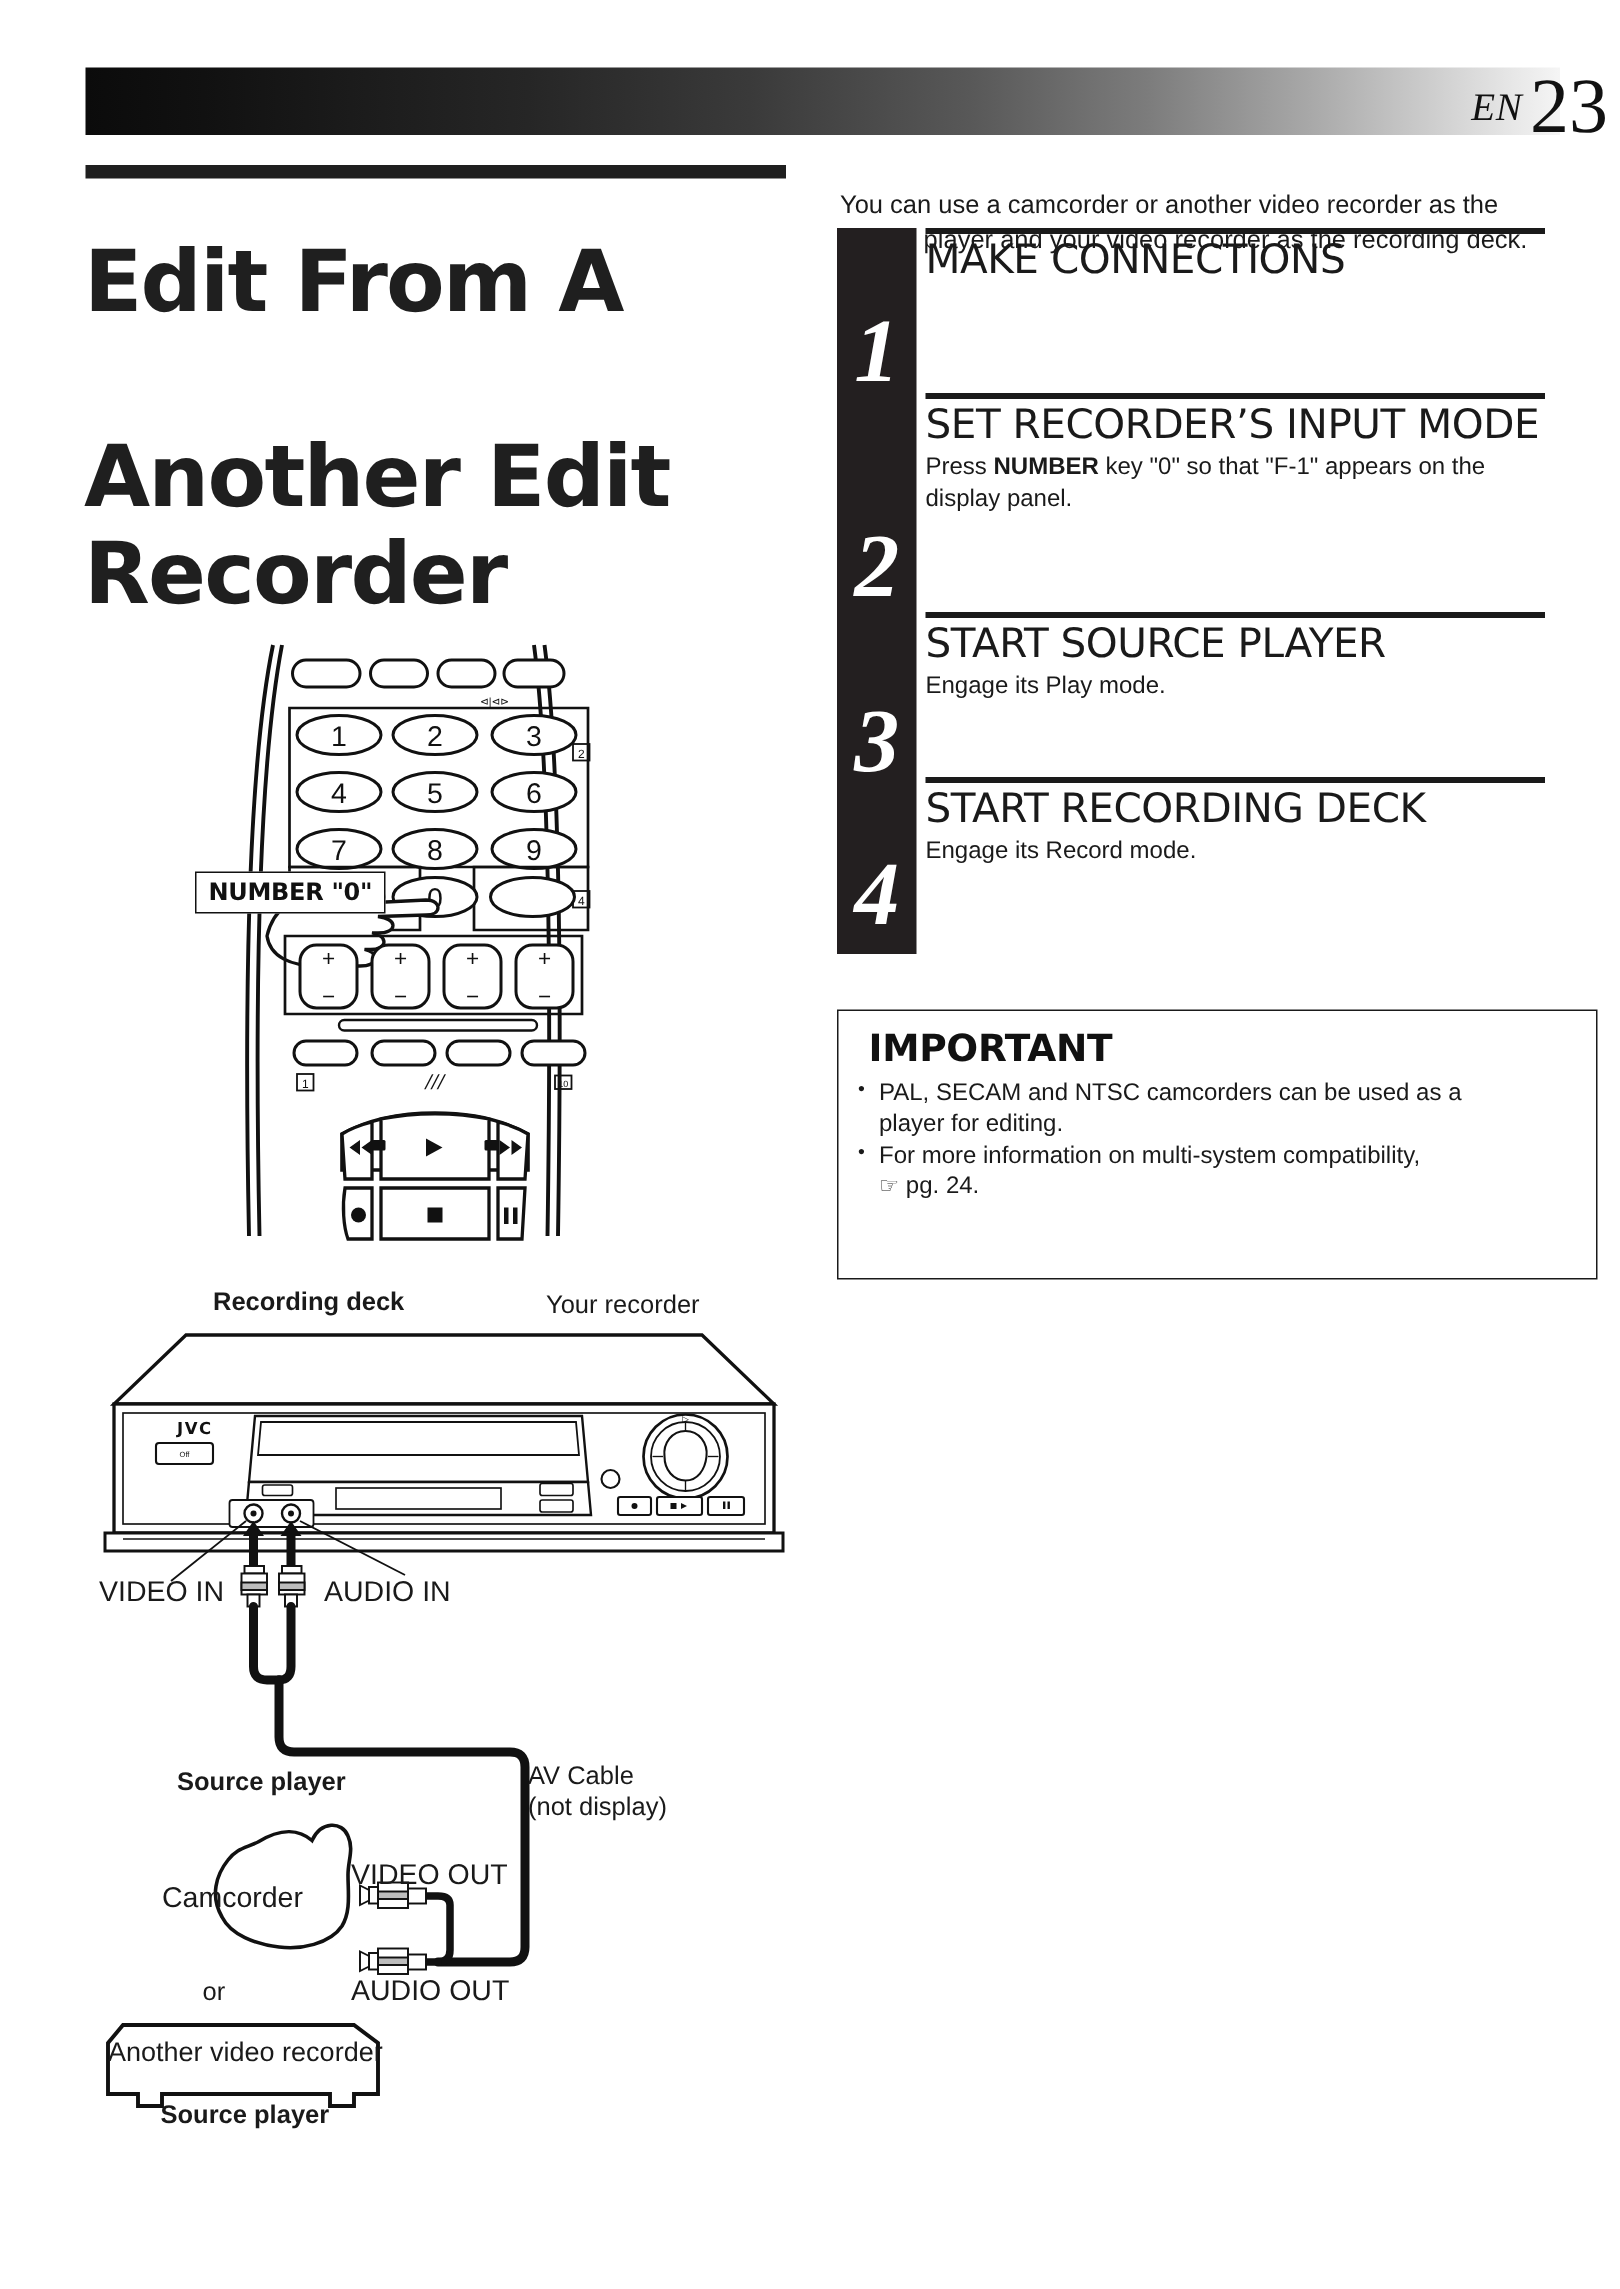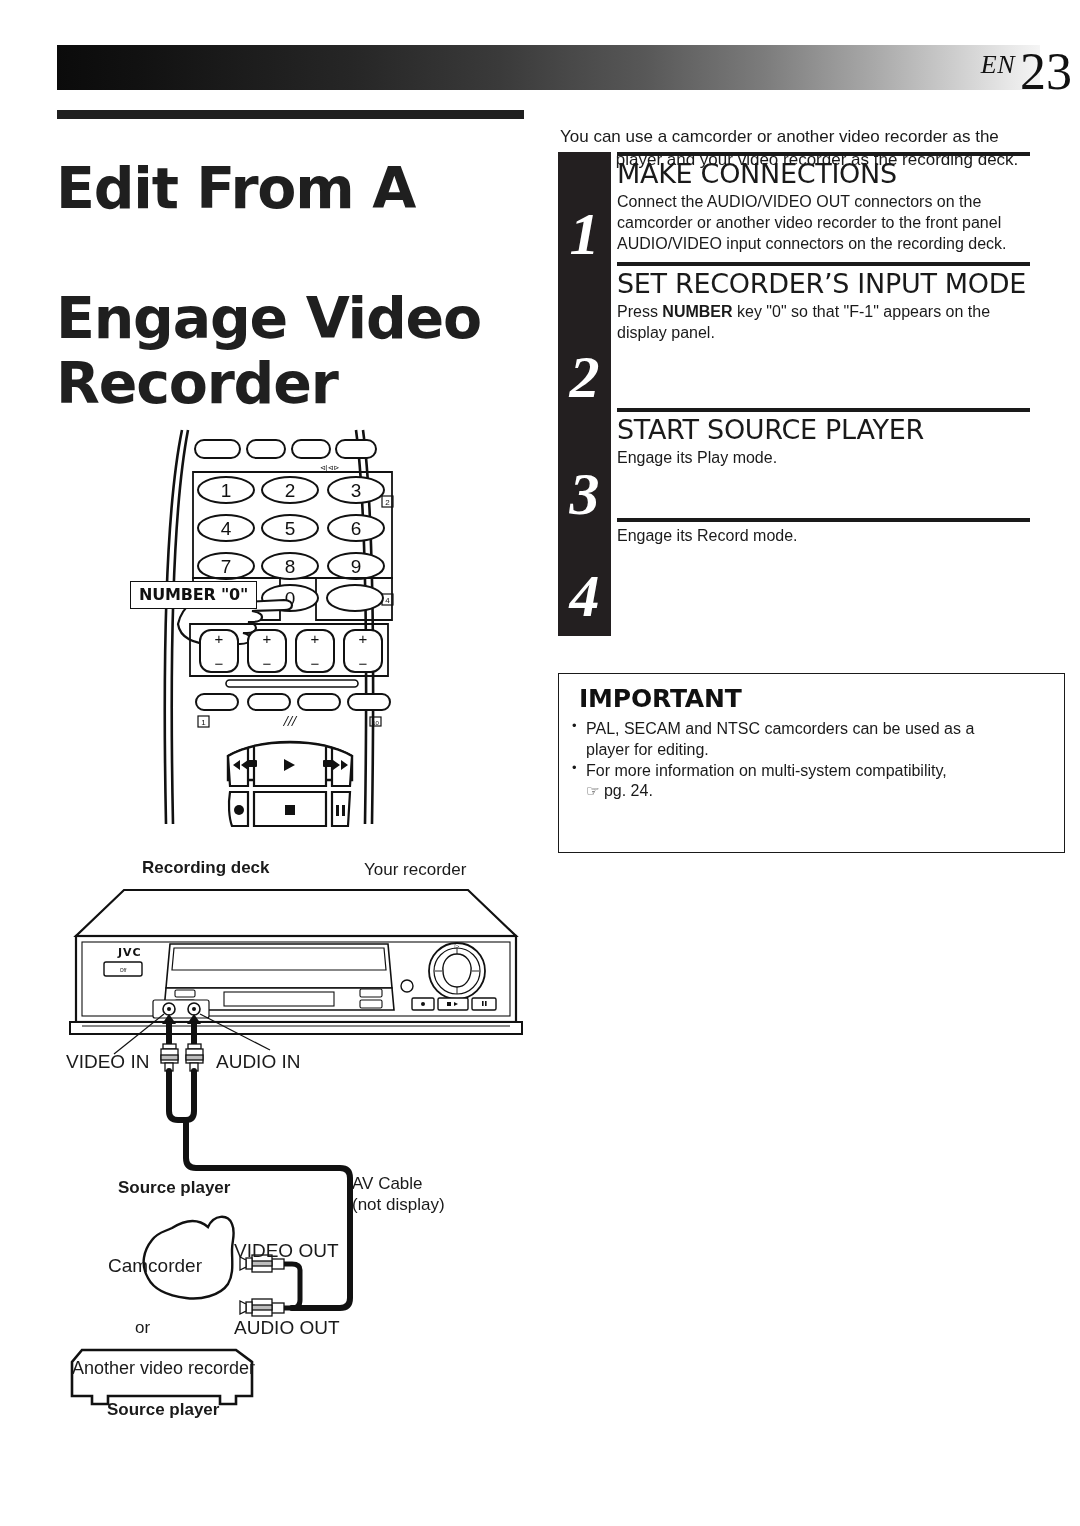--- a/index.html
+++ b/index.html
@@ -27,21 +27,21 @@
     background: linear-gradient(to right,
         #0b0b0b 0%, #111111 8%, #1b1b1b 18%, #262626 30%,
         #3a3a3a 45%, #585858 60%, #7c7c7c 72%, #a8a8a8 83%,
         #cccccc 91%, #e8e8e8 97%, #f5f5f5 100%);
   }
   #page-number-group {
     position: absolute;
     right: 8px;
     top: 50px;
     display: flex;
-    align-items: flex-start;
+    align-items: center;
     font-family: "Liberation Serif", serif;
     color: #111;
   }
   #page-number-group .en {
     font-style: italic;
     font-size: 26px;
     font-weight: 400;
     letter-spacing: 0.5px;
     margin-right: 5px;
   }
@@ -252,55 +252,55 @@
 <div id="header-bar"></div>
 <div id="page-number-group">
   <span class="en">EN</span>
   <span class="num">23</span>
 </div>
 
 <div id="title-rule"></div>
 <h1 id="page-title">
   <span>Edit From A</span><br>
   <br>
-  <span>Engage Video</span><br>
+  <span>Another Edit</span><br>
   <span>Recorder</span>
 </h1>
 
 <p id="intro-text">You can use a camcorder or another video recorder as the source player and your video recorder as the recording deck.</p>
 
 <div id="steps-numbers-column">
   <div class="step-number" id="step-num-1">1</div>
   <div class="step-number" id="step-num-2">2</div>
   <div class="step-number" id="step-num-3">3</div>
   <div class="step-number" id="step-num-4">4</div>
 </div>
 
 <div id="steps-content">
 
   <div class="step-block" id="step-1">
     <div class="step-rule"></div>
     <div class="step-heading">MAKE CONNECTIONS</div>
-    <div class="step-body"><span>Connect the AUDIO/VIDEO OUT connectors on the camcorder or another video recorder to the front panel AUDIO/VIDEO input connectors on the recording deck.</span></div>
   </div>
 
   <div class="step-block" id="step-2">
     <div class="step-rule"></div>
     <div class="step-heading">SET RECORDER’S INPUT MODE</div>
     <div class="step-body"><span>Press </span><b>NUMBER</b><span> key "0" so that "F-1" appears on the display panel.</span></div>
   </div>
 
   <div class="step-block" id="step-3">
     <div class="step-rule"></div>
     <div class="step-heading">START SOURCE PLAYER</div>
     <div class="step-body"><span>Engage its Play mode.</span></div>
   </div>
 
   <div class="step-block" id="step-4">
     <div class="step-rule"></div>
+    <div class="step-heading">START RECORDING DECK</div>
     <div class="step-body"><span>Engage its Record mode.</span></div>
   </div>
 
 </div>
 
 <div id="important-box">
   <div id="important-title">IMPORTANT</div>
   <ul id="important-list">
     <li><span>PAL, SECAM and NTSC camcorders can be used as a player for editing.</span></li>
     <li><span>For more information on multi-system compatibility, </span><br><span class="pg-ref-icon">☞</span><span> pg. 24.</span></li>

